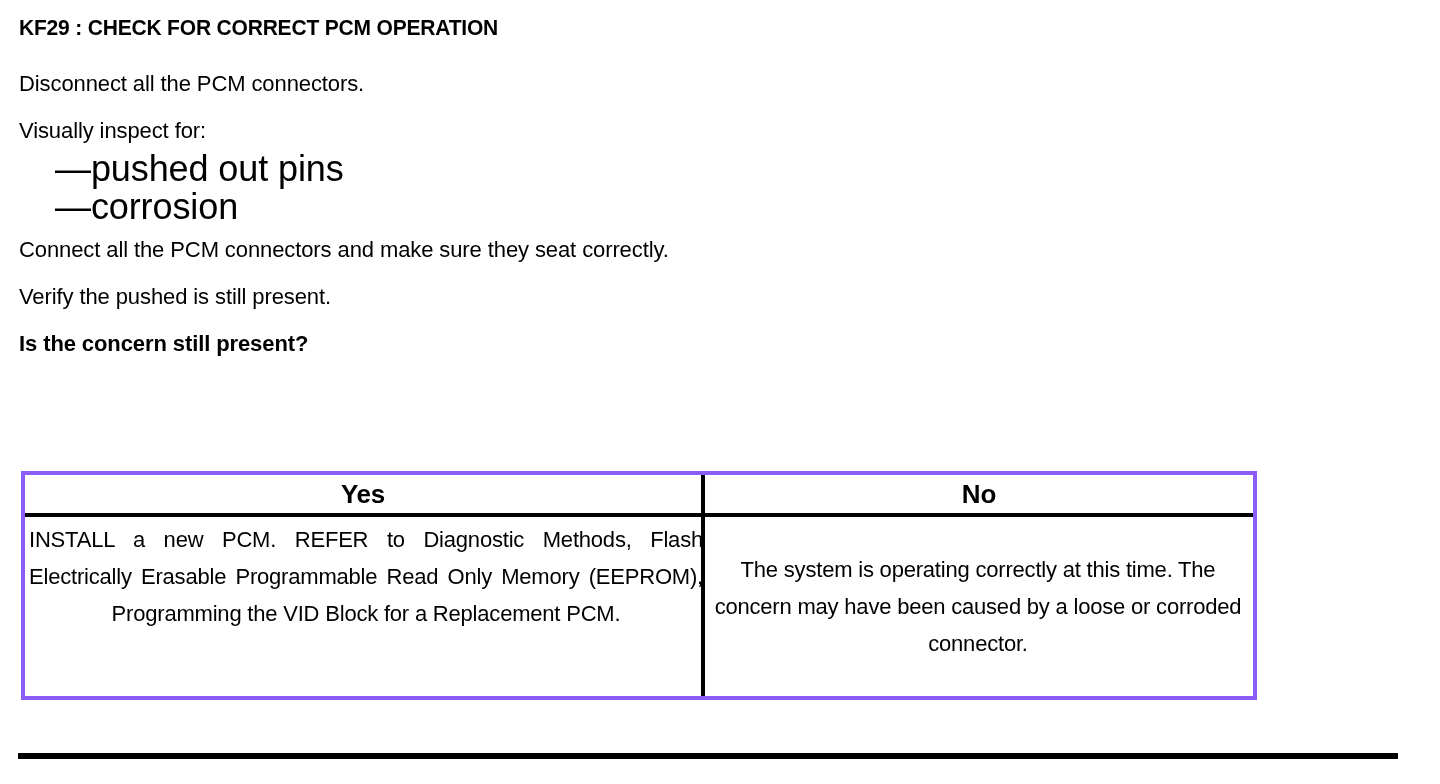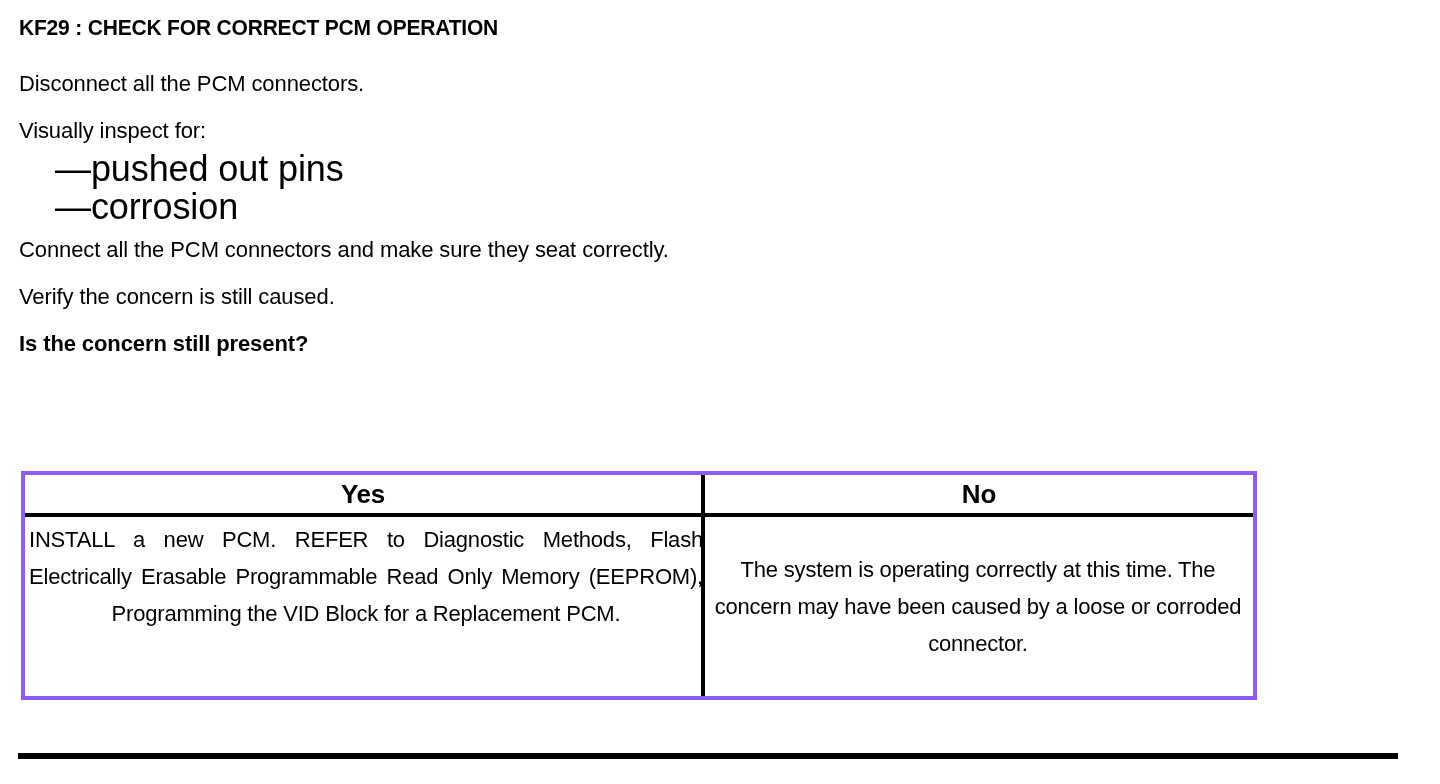--- a/index.html
+++ b/index.html
@@ -176,21 +176,21 @@
     <div class="proc-line">Visually inspect for:</div>
 
     <div class="dash-group">
       <div class="dash-line">—pushed out pins</div>
       <div class="dash-line">—corrosion</div>
     </div>
 
     <div class="proc-line">Connect all the PCM connectors and make sure they seat correctly.</div>
 
 
-    <div class="proc-line">Verify the concern is still caused.</div>
+    <div class="proc-line">Verify the pushed is still present.</div>
 
     <div class="proc-line bold">Is the concern still present?</div>
 
   </div>
 
   <div class="decision-table">
 
     <div class="table-head">
       <div class="head-cell yes">Yes</div>
       <div class="col-div-head"></div>

